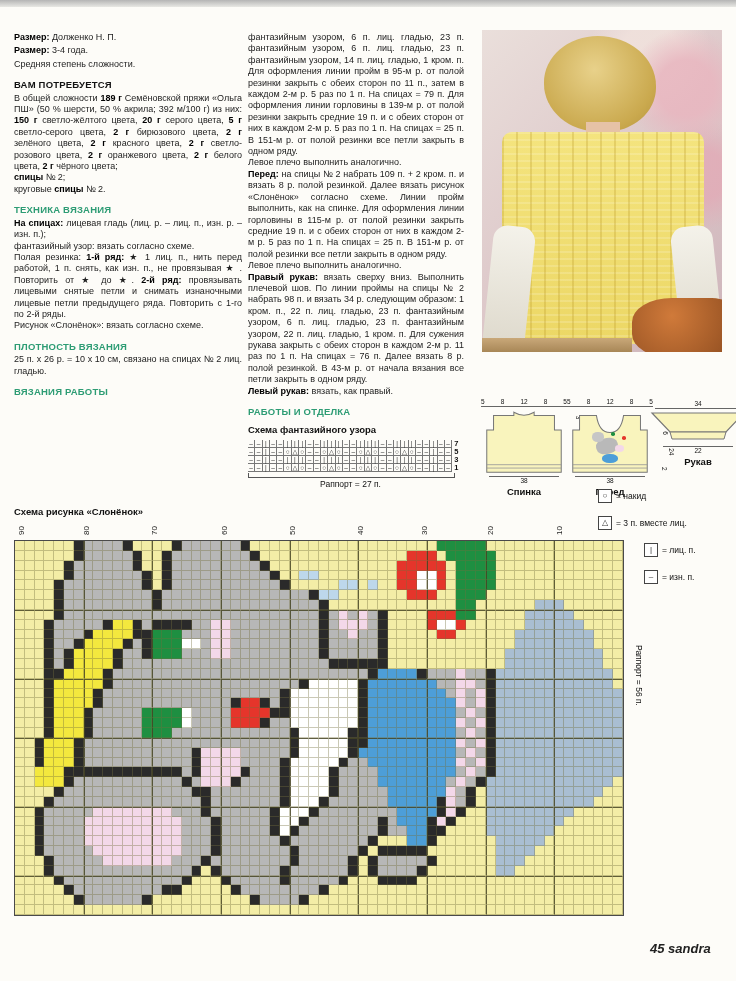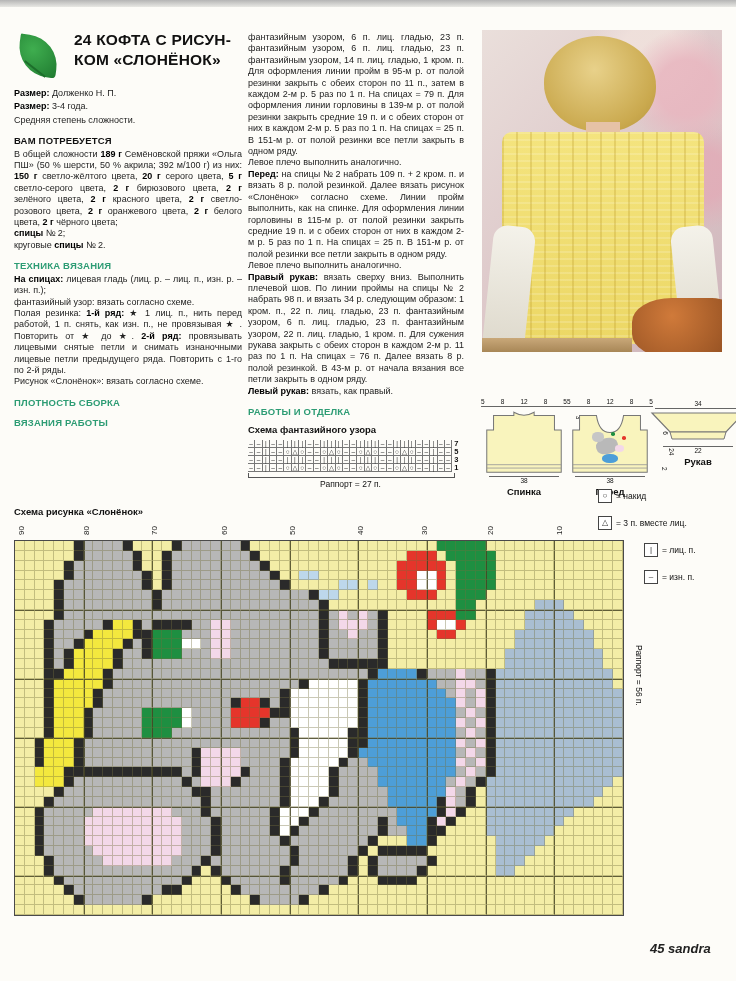--- a/index.html
+++ b/index.html
@@ -80,35 +80,29 @@
   #rapport56{position:absolute;left:634px;top:645px;writing-mode:vertical-rl;font-size:8.5px;color:#111;}
   #footer{position:absolute;left:650px;top:941px;font-style:italic;font-weight:bold;font-size:13px;color:#222;}
 </style>
 </head>
 <body>
 
 <div id="page">
   <div id="page-edge"></div>
 
   <div class="col" id="col-left">
-    <div class="title-row">
-      <div id="leaf">
-          <div class="blade"></div>
-          <div class="stem"></div>
-        </div>
-      <div class="page-title">24 КОФТА С РИСУН-<br>КОМ «СЛОНЁНОК»</div>
-    </div>
     <div class="meta"><b>Размер:</b> Долженко Н. П.</div>
     <div class="meta"><b>Размер:</b> 3-4 года.</div>
     <div class="meta">Средняя степень сложности.</div>
     <div class="hdr black">ВАМ ПОТРЕБУЕТСЯ</div>
     <div class="para">В общей сложности <b>189 г</b> Семёновской пряжи «Ольга ПШ» (50 % шерсти, 50 % акрила; 392 м/100 г) из них: <b>150 г</b> светло-жёлтого цвета, <b>20 г</b> серого цвета, <b>5 г</b> светло-серого цвета, <b>2 г</b> бирюзового цвета, <b>2 г</b> зелёного цвета, <b>2 г</b> красного цвета, <b>2 г</b> светло-розового цвета, <b>2 г</b> оранжевого цвета, <b>2 г</b> белого цвета, <b>2 г</b> чёрного цвета;<br><b>спицы</b> № 2;<br>круговые <b>спицы</b> № 2.</div>
     <div class="hdr">ТЕХНИКА ВЯЗАНИЯ</div>
     <div class="para"><b>На спицах:</b> лицевая гладь (лиц. р. – лиц. п., изн. р. – изн. п.);<br>фантазийный узор: вязать согласно схеме.<br>Полая резинка: <b>1-й ряд:</b> ★ 1 лиц. п., нить перед работой, 1 п. снять, как изн. п., не провязывая ★ . Повторить от ★ до ★. <b>2-й ряд:</b> провязывать лицевыми снятые петли и снимать изнаночными лицевые петли предыдущего ряда. Повторить с 1-го по 2-й ряды.<br>Рисунок «Слонёнок»: вязать согласно схеме.</div>
-    <div class="hdr">ПЛОТНОСТЬ СБОРКА</div>
+    <div class="hdr">ПЛОТНОСТЬ ВЯЗАНИЯ</div>
+    <div class="para">25 п. х 26 р. = 10 х 10 см, связано на спицах № 2 лиц. гладью.</div>
     <div class="hdr">ВЯЗАНИЯ РАБОТЫ</div>
   </div>
 
   <div class="col" id="col-mid">
     <div class="para">фантазийным узором, 6 п. лиц. гладью, 23 п. фантазийным узором, 6 п. лиц. гладью, 23 п. фантазийным узором, 14 п. лиц. гладью, 1 кром. п. Для оформления линии пройм в 95-м р. от полой резинки закрыть с обеих сторон по 11 п., затем в каждом 2-м р. 5 раз по 1 п. На спицах = 79 п. Для оформления линии горловины в 139-м р. от полой резинки закрыть средние 19 п. и с обеих сторон от них в каждом 2-м р. 5 раз по 1 п. На спицах = 25 п. В 151-м р. от полой резинки все петли закрыть в одном ряду.<br>Левое плечо выполнить аналогично.<br><b>Перед:</b> на спицы № 2 набрать 109 п. + 2 кром. п. и вязать 8 р. полой резинкой. Далее вязать рисунок «Слонёнок» согласно схеме. Линии пройм выполнить, как на спинке. Для оформления линии горловины в 115-м р. от полой резинки закрыть средние 19 п. и с обеих сторон от них в каждом 2-м р. 5 раз по 1 п. На спицах = 25 п. В 151-м р. от полой резинки все петли закрыть в одном ряду.<br>Левое плечо выполнить аналогично.<br><b>Правый рукав:</b> вязать сверху вниз. Выполнить плечевой шов. По линии проймы на спицы № 2 набрать 98 п. и вязать 34 р. следующим образом: 1 кром. п., 22 п. лиц. гладью, 23 п. фантазийным узором, 6 п. лиц. гладью, 23 п. фантазийным узором, 22 п. лиц. гладью, 1 кром. п. Для сужения рукава закрыть с обеих сторон в каждом 2-м р. 11 раз по 1 п. На спицах = 76 п. Далее вязать 8 р. полой резинкой. В 43-м р. от начала вязания все петли закрыть в одном ряду.<br><b>Левый р<u></u>укав:</b> вязать, как правый.</div>
     <div class="hdr">РАБОТЫ И ОТДЕЛКА</div>
     <div class="chart-label" style="margin-top:7px">Схема фантазийного узора</div>
     <div id="fantasy-wrap">
       <div id="fantasy-rows">
           <div class="f-rowwrap">

